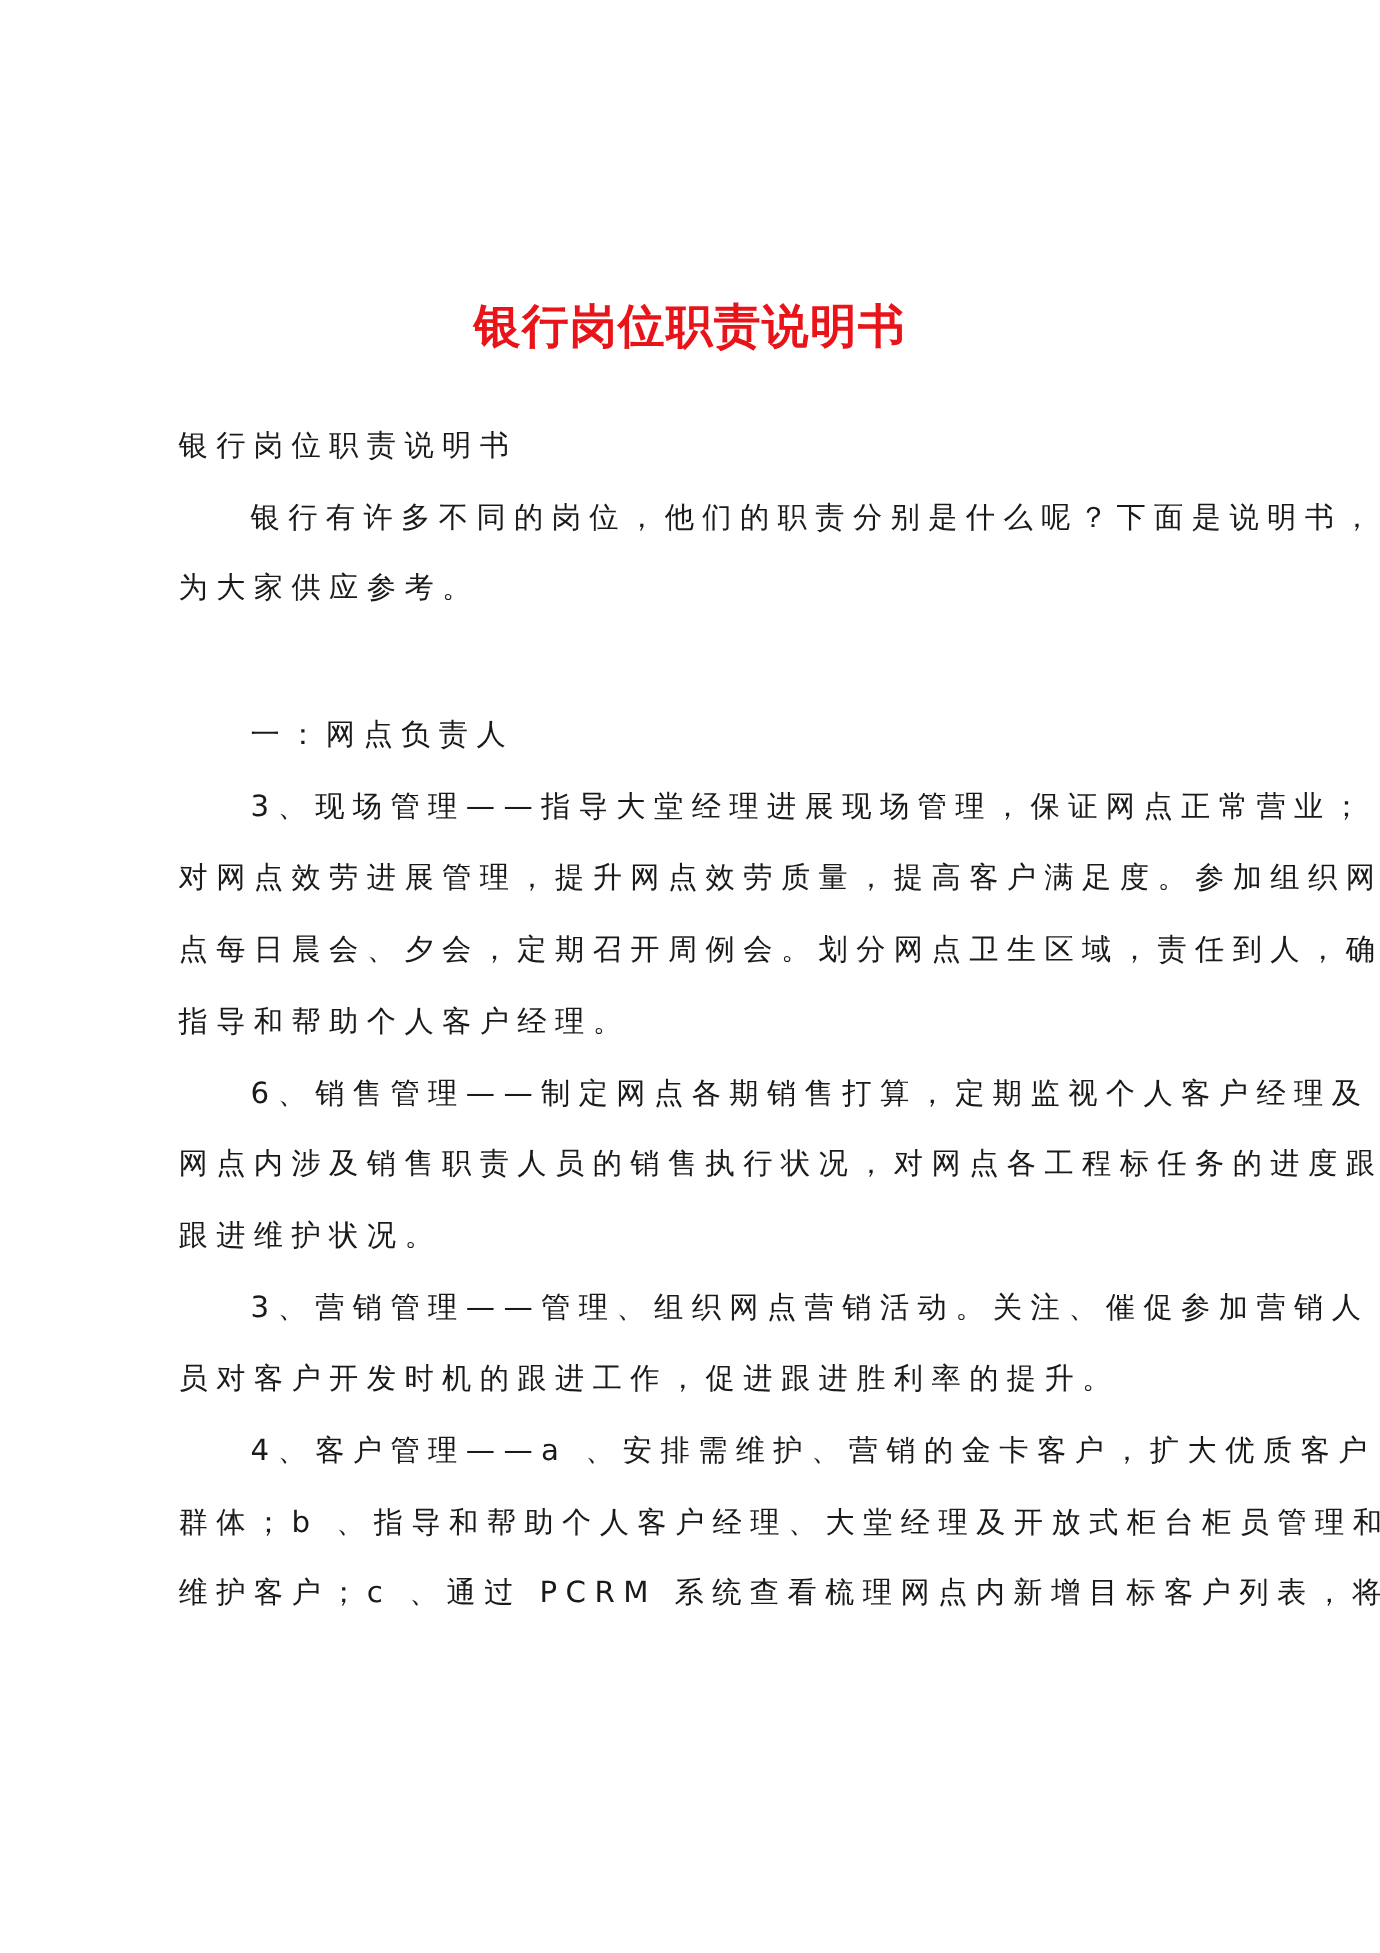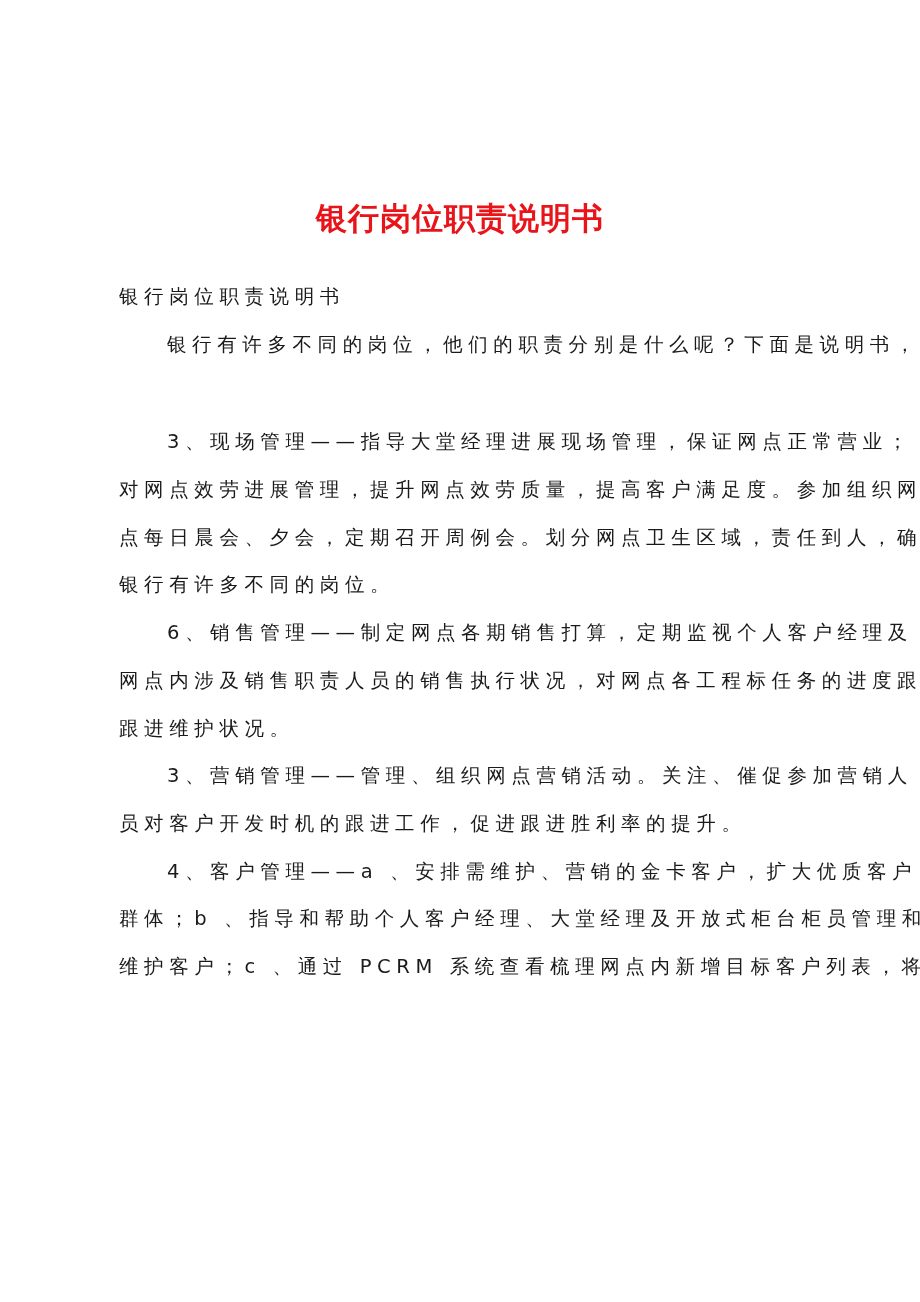--- a/index.html
+++ b/index.html
@@ -53,25 +53,27 @@
   </style>
 </head>
 <body>
 
 <div class="page">
   <h1 class="doc-title">银行岗位职责说明书</h1>
 
   <div class="body-text">
     <div class="line">银行岗位职责说明书</div>
     <div class="line indent">银行有许多不同的岗位，他们的职责分别是什么呢？下面是说明书，</div>
+    <div class="line">为大家供应参考。</div>
     <div class="gap"></div>
+    <div class="line indent">一：网点负责人</div>
     <div class="line indent">3、现场管理——指导大堂经理进展现场管理，保证网点正常营业；</div>
     <div class="line">对网点效劳进展管理，提升网点效劳质量，提高客户满足度。参加组织网</div>
     <div class="line">点每日晨会、夕会，定期召开周例会。划分网点卫生区域，责任到人，确</div>
-    <div class="line">银行有许多不同的岗位。</div>
+    <div class="line">指导和帮助个人客户经理。</div>
     <div class="line indent">6、销售管理——制定网点各期销售打算，定期监视个人客户经理及</div>
     <div class="line">网点内涉及销售职责人员的销售执行状况，对网点各工程标任务的进度跟</div>
     <div class="line">跟进维护状况。</div>
     <div class="line indent">3、营销管理——管理、组织网点营销活动。关注、催促参加营销人</div>
     <div class="line">员对客户开发时机的跟进工作，促进跟进胜利率的提升。</div>
     <div class="line indent">4、客户管理——a 、安排需维护、营销的金卡客户，扩大优质客户</div>
     <div class="line">群体；b 、指导和帮助个人客户经理、大堂经理及开放式柜台柜员管理和</div>
     <div class="line">维护客户；c 、通过 PCRM 系统查看梳理网点内新增目标客户列表，将潜</div>
   </div>
 </div>

